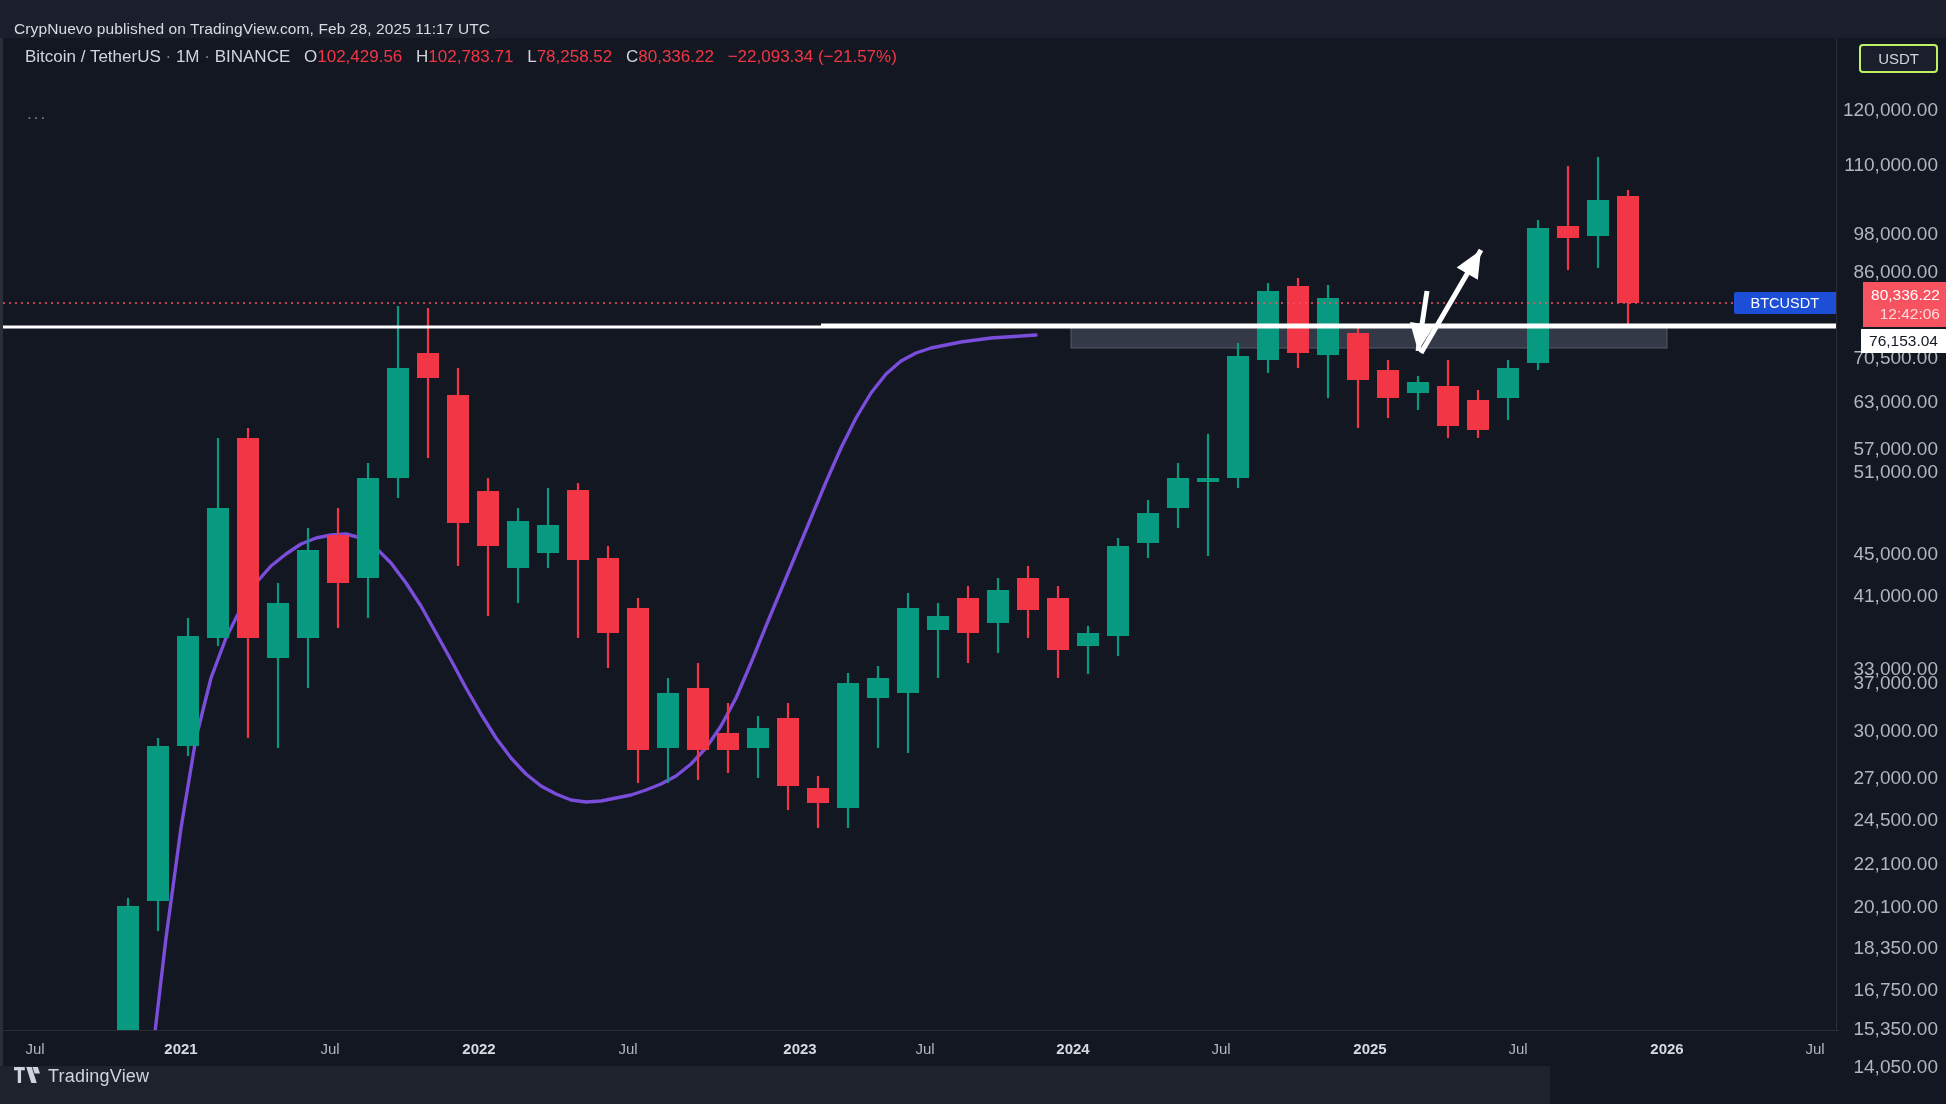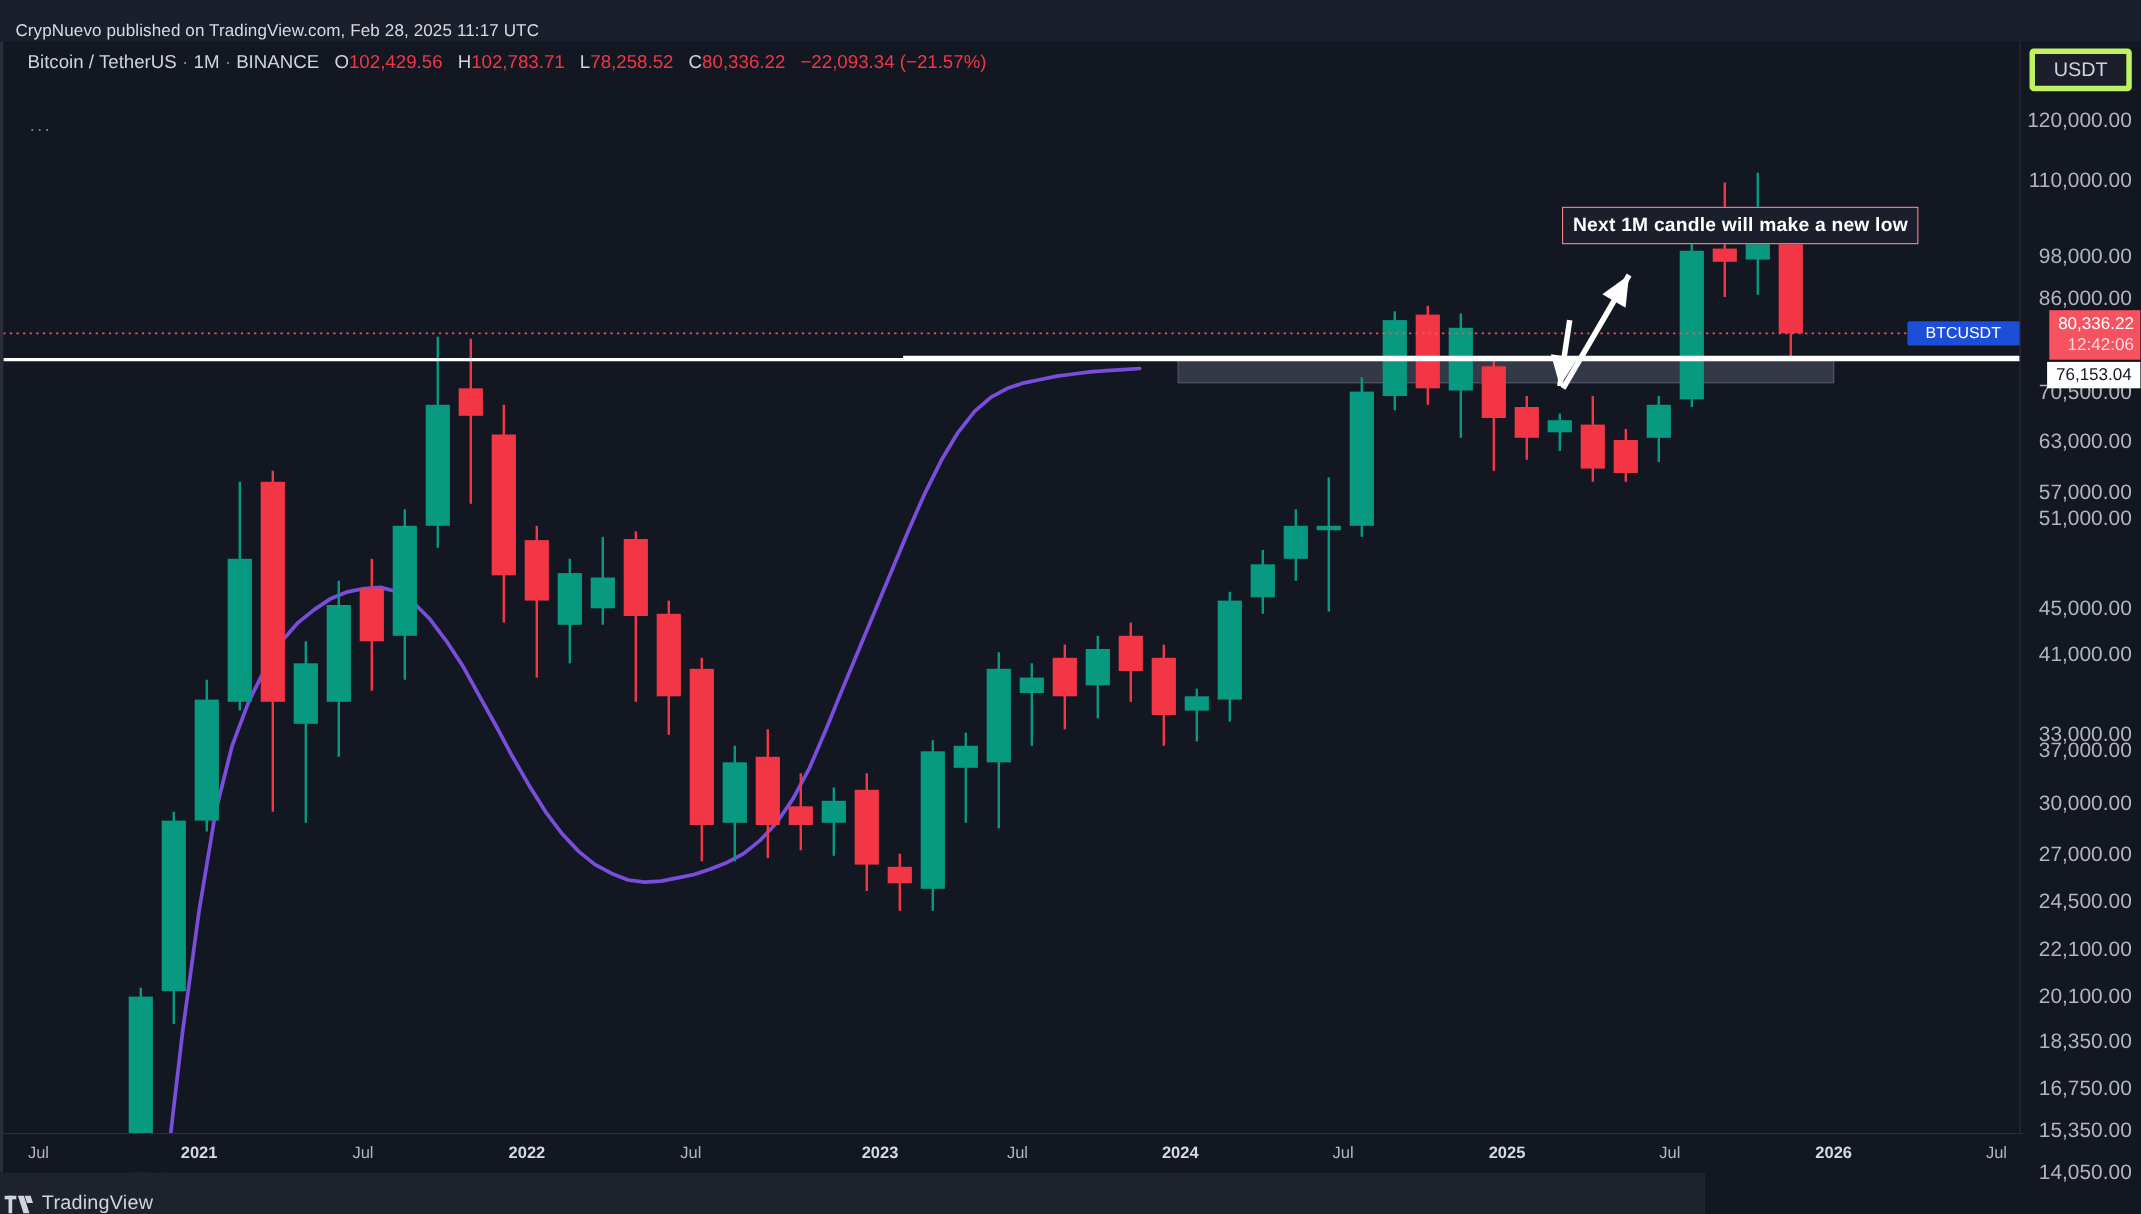--- a/index.html
+++ b/index.html
@@ -78,24 +78,24 @@
     position:absolute;
     right:8px;
     font-size:19px;
     color:#b2b5be;
     transform:translateY(-50%);
     white-space:nowrap;
   }
   #currency-badge {
     position:absolute;
     right:8px; top:6px;
-    border:5px solid #bef264;
+    border:2px solid #bef264;
     border-radius:4px;
     padding:4px 17px;
-    font-size:18px;
+    font-size:15px;
     color:#d1d4dc;
     background:#1b1f2b;
   }
   #price-tag {
     position:absolute;
     right:0;
     background:#f7525f;
     color:#ffffff;
     font-size:15.5px;
     line-height:19px;
@@ -159,22 +159,22 @@
     letter-spacing:.2px;
   }
 
   
   #footer {
     position:absolute;
     left:0; bottom:0;
     width:1550px; height:38px;
     background:#1e222d;
     display:flex;
-    align-items:flex-end;
-    padding-left:4px;
+    align-items:flex-start;
+    padding-left:14px;
     z-index:60;
   }
   #footer .tv-word {
     font-size:18px;
     color:#d1d4dc;
     margin-left:8px;
     letter-spacing:.2px;
   }
 </style>
 </head>
@@ -415,23 +415,20 @@
           <line x1="1424" y1="253" x2="1415" y2="313" stroke="#ffffff" stroke-width="5" stroke-linecap="butt"></line>
           <polygon points="1415,313 1406.965966750366,284.09577349687805 1431.1609148679254,287.725015714512" fill="#ffffff"></polygon>
         </g>
         <g>
           <line x1="1418" y1="315" x2="1478" y2="212" stroke="#ffffff" stroke-width="5" stroke-linecap="butt"></line>
           <polygon points="1478,212 1474.782085290506,241.82691779119025 1453.6417524315386,229.51216078596653" fill="#ffffff"></polygon>
         </g>
       </svg>
   </div>
 
-  <div id="annotation" style="left: 1417px; top: 150px;">
-    <span>Next 1M candle will make a new low</span>
-  </div>
 
   <div id="price-axis">
     <div id="currency-badge">USDT</div>
     <div id="axis-ticks">
         <div class="axis-tick" style="top: 72px;">120,000.00</div>
         <div class="axis-tick" style="top: 127px;">110,000.00</div>
         <div class="axis-tick" style="top: 196px;">98,000.00</div>
         <div class="axis-tick" style="top: 234px;">86,000.00</div>
         <div class="axis-tick" style="top: 320px;">70,500.00</div>
         <div class="axis-tick" style="top: 364px;">63,000.00</div>

